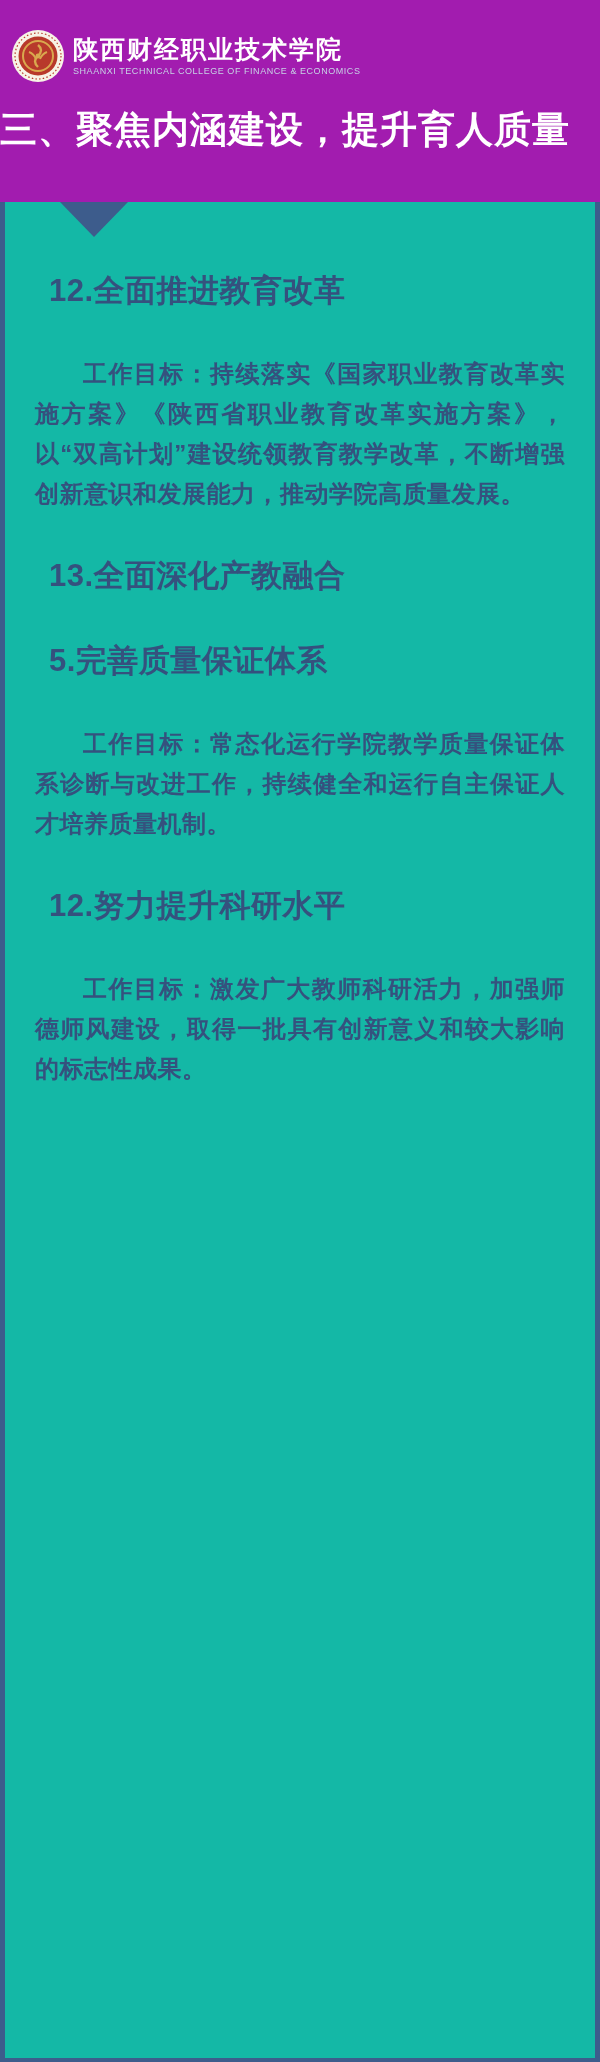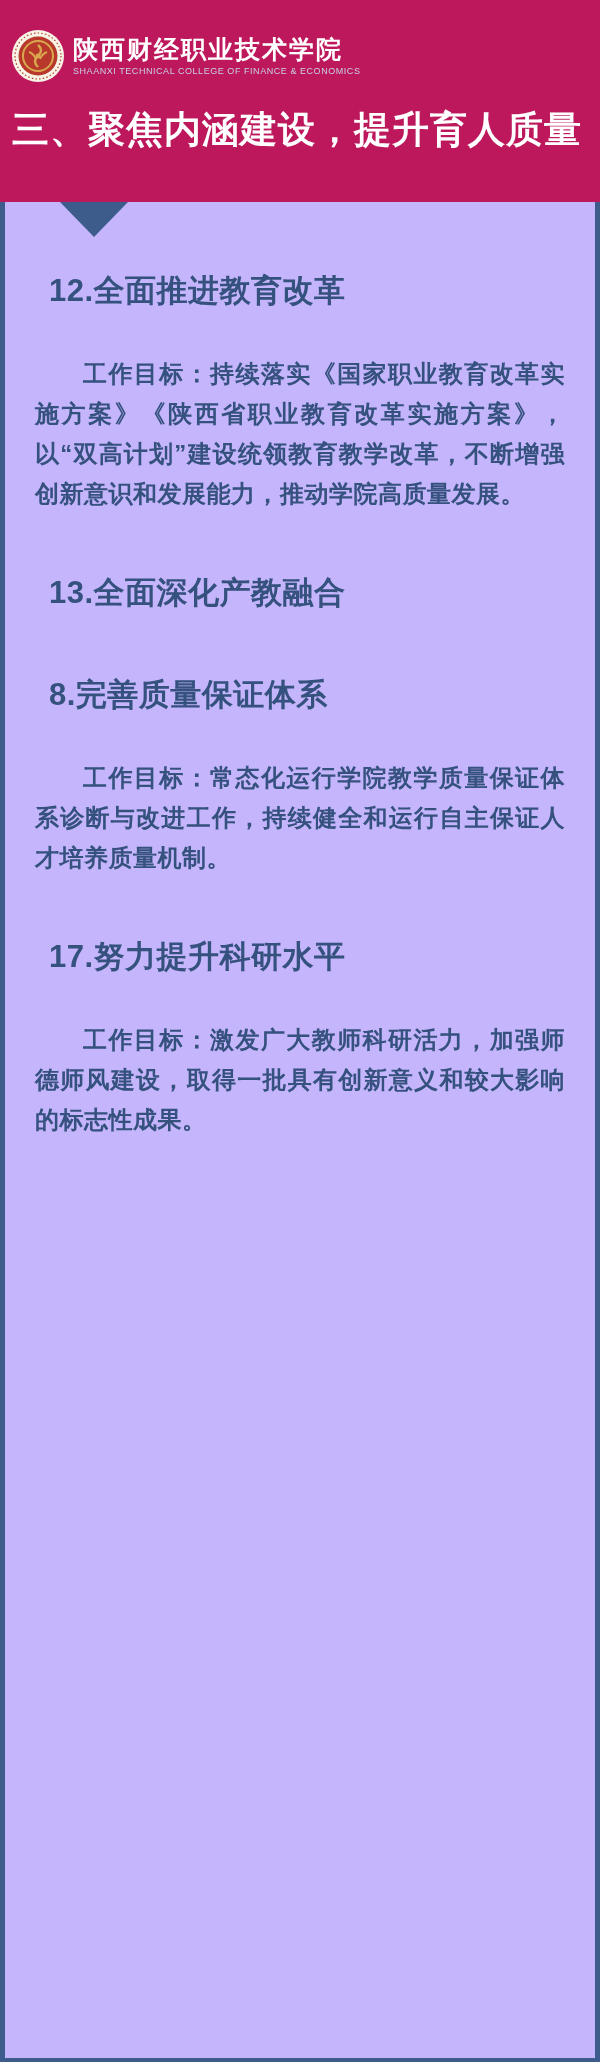--- a/index.html
+++ b/index.html
@@ -6,60 +6,60 @@
   body{
     width:600px;height:2062px;
     background:#3d5c8c;
     font-family:"Liberation Sans","DejaVu Sans",sans-serif;
     position:relative;
     overflow:hidden;
   }
   
   .header{
     position:absolute;top:0;left:0;width:600px;height:202px;
-    background:#be185d;
+    background:#a21caf;
   }
   .brand{
     position:absolute;top:30px;left:12px;
     display:flex;align-items:center;
   }
   .seal{width:52px;height:52px;flex:0 0 auto;}
   .brand-text{margin-left:9px;}
   .brand-cn{
     color:#ffffff;font-size:25px;font-weight:bold;
     letter-spacing:2px;line-height:27px;
     font-family:"Liberation Serif","DejaVu Serif",serif;
   }
   .brand-en{
     color:#c7d2e6;font-size:9px;letter-spacing:0.55px;
     line-height:12px;margin-top:2px;text-align:right;
   }
   .title{
-    position:absolute;top:104px;left:12px;width:492px;
+    position:absolute;top:104px;left:0;width:492px;
     text-align:center;
     color:#ffffff;font-size:37px;font-weight:bold;
     letter-spacing:1px;line-height:52px;
     white-space:nowrap;
   }
   .notch{
     position:absolute;top:202px;left:60px;
     width:0;height:0;z-index:3;
     border-left:34px solid transparent;
     border-right:34px solid transparent;
     border-top:35px solid #3d5c8c;
   }
   
   .panel{
     position:absolute;top:202px;left:5px;right:5px;bottom:4px;
-    background:#c4b5fd;
+    background:#14b8a6;
     padding:66px 30px 0 30px;
     box-sizing:border-box;
     z-index:1;
   }
-  .section + .section{margin-top:56px;}
+  .section + .section{margin-top:39px;}
   .section h2{
     margin:0 0 0 14px;
     color:#35517e;
     font-size:31px;font-weight:bold;
     line-height:46px;
     letter-spacing:0.5px;
   }
   .section p{
     margin:40px 0 0 0;
     color:#35517e;
@@ -99,20 +99,20 @@
   <section class="section">
     <h2>12.全面推进教育改革</h2>
     <p>工作目标：持续落实《国家职业教育改革实施方案》《陕西省职业教育改革实施方案》，以“双高计划”建设统领教育教学改革，不断增强创新意识和发展能力，推动学院高质量发展。</p>
   </section>
   <section class="section">
     <h2>13.全面深化产教融合</h2>
   </section>
   <section class="section">
   </section>
   <section class="section">
-    <h2>8.完善质量保证体系</h2>
+    <h2>5.完善质量保证体系</h2>
     <p>工作目标：常态化运行学院教学质量保证体系诊断与改进工作，持续健全和运行自主保证人才培养质量机制。</p>
   </section>
   <section class="section">
-    <h2>17.努力提升科研水平</h2>
+    <h2>12.努力提升科研水平</h2>
     <p>工作目标：激发广大教师科研活力，加强师德师风建设，取得一批具有创新意义和较大影响的标志性成果。</p>
   </section>
 </div>
 
 </body></html>

